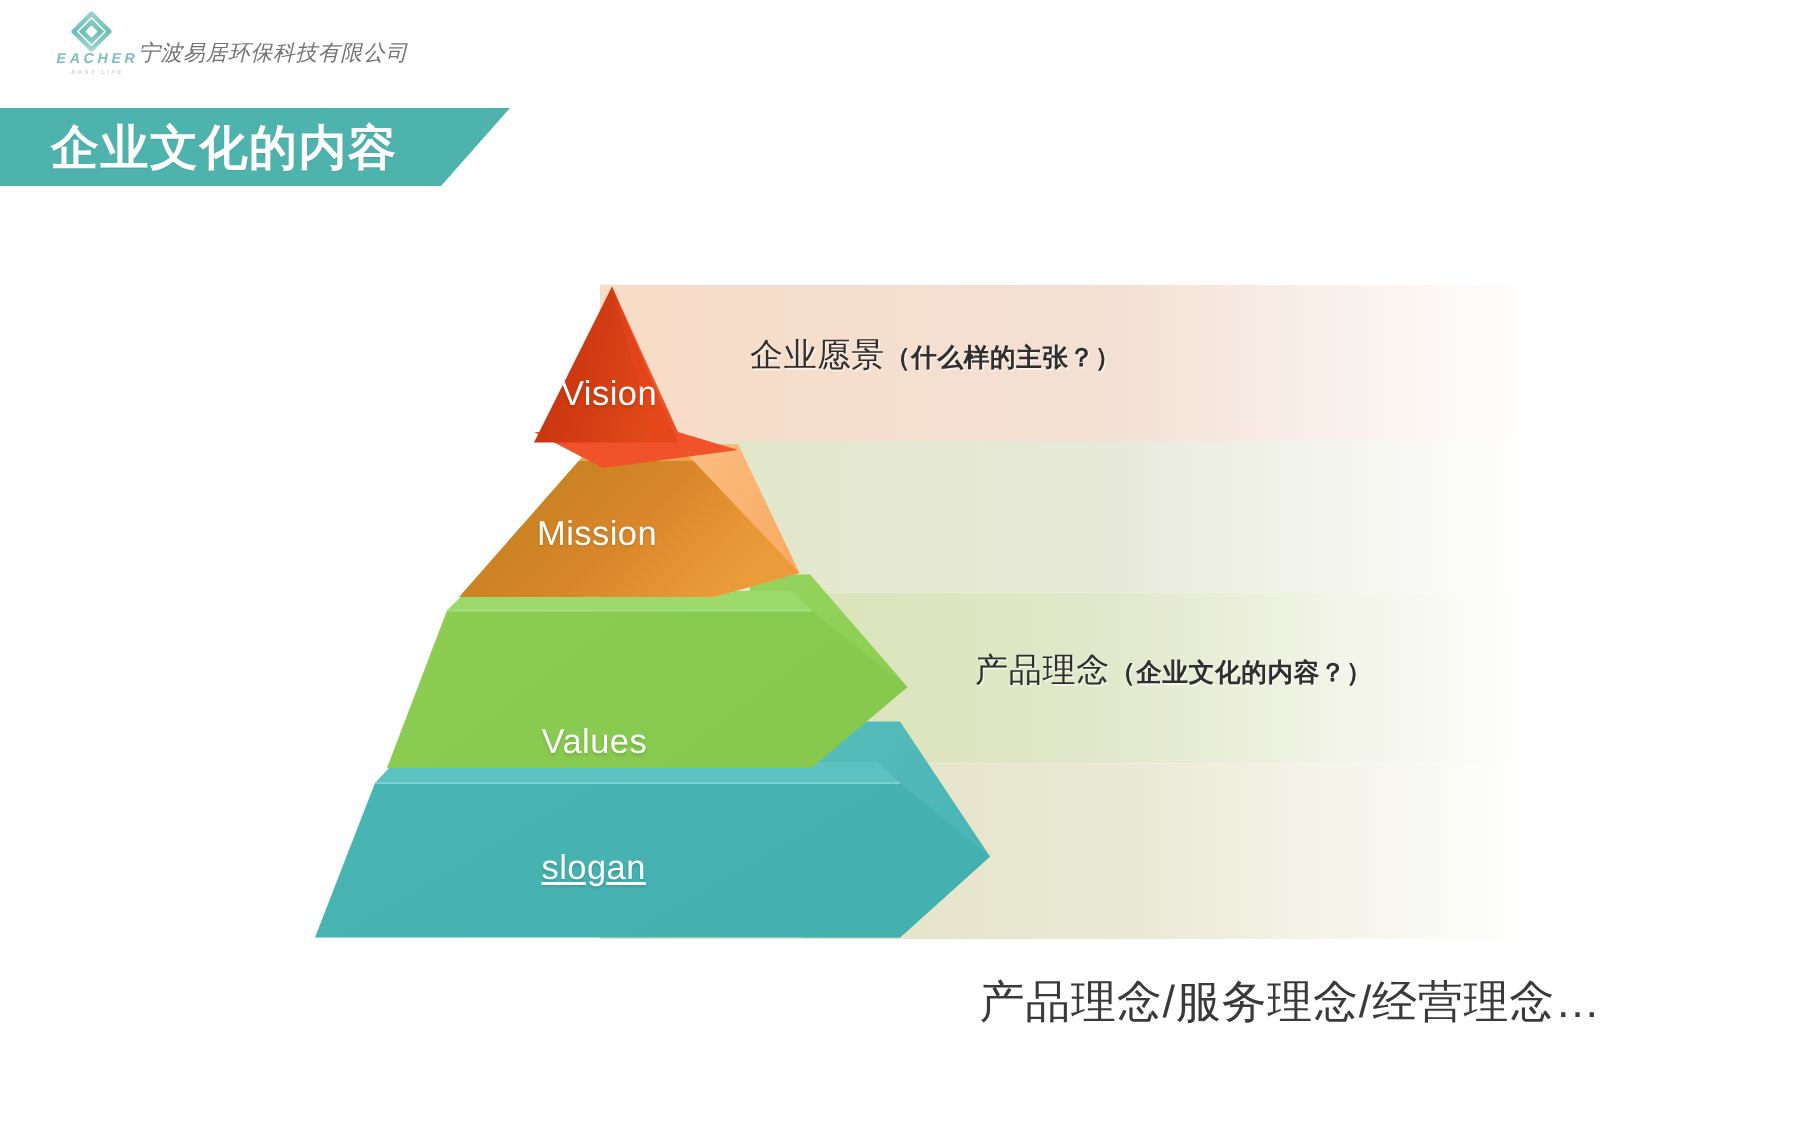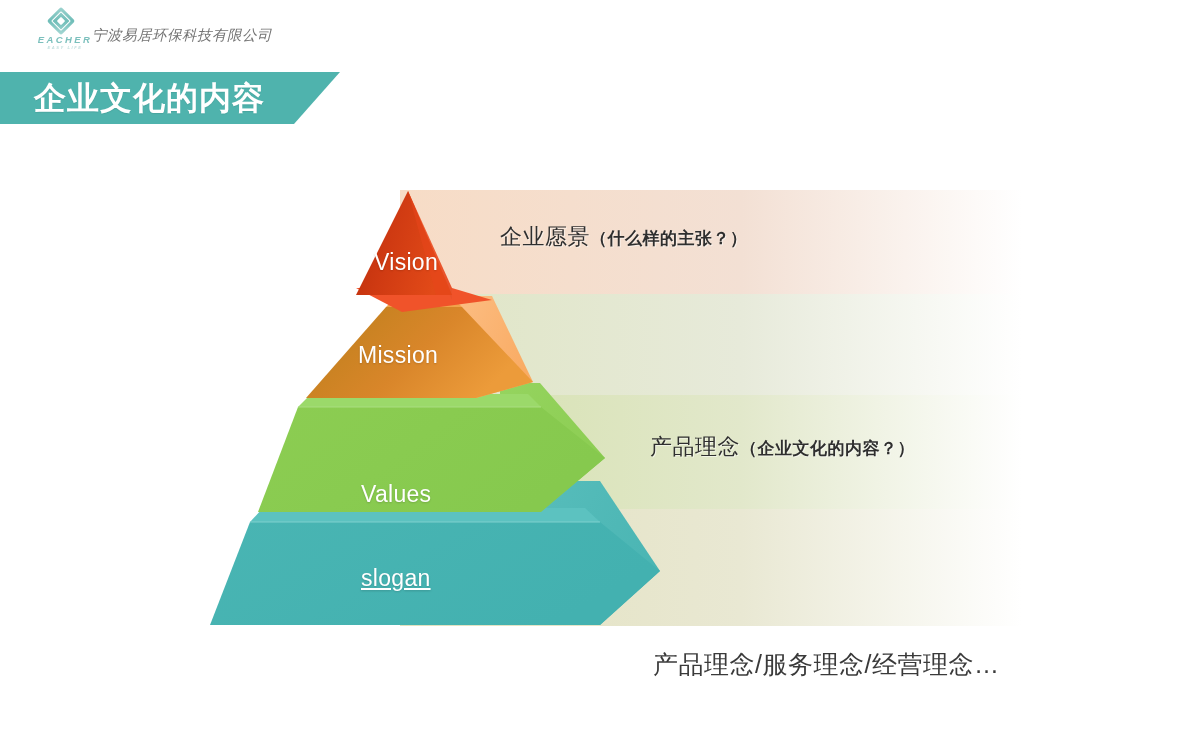--- a/index.html
+++ b/index.html
@@ -155,21 +155,21 @@
   }
   .cap-vision  { left: 374px; top: 249px; }
   .cap-mission { left: 358px; top: 342px; }
   .cap-values  { left: 361px; top: 461px; margin-top: 20px; }
   .cap-slogan  { left: 361px; top: 565px; text-decoration: underline; }
 
   
   .footer-note {
     position: absolute;
     left: 653px; top: 648px;
-    font-size: 25px;
+    font-size: 30px;
     color: #3a3a3a;
     white-space: nowrap;
     letter-spacing: 0.5px;
   }
 </style>
 </head>
 <body>
 
 <div class="brand">
   <div class="brand-logo">

